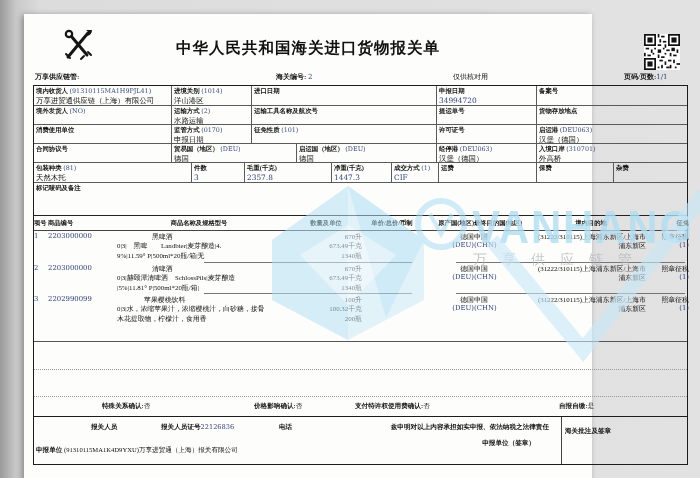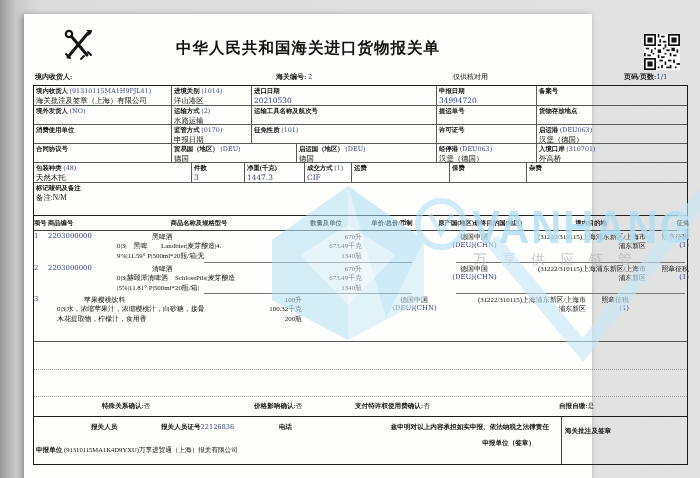--- a/index.html
+++ b/index.html
@@ -127,40 +127,39 @@
         <rect x="19" y="17" width="2" height="1"></rect>
       <rect x="15" y="18" width="1" height="2"></rect>
         <rect x="10" y="18" width="1" height="2"></rect>
         <rect x="8" y="19" width="1" height="1"></rect>
       <rect x="13" y="19" width="2" height="1"></rect>
         <rect x="18" y="19" width="1" height="1"></rect>
     </g>
   </svg>
 
   <div class="info-row">
-    <span style="left:11px" class="b">境内收货人:</span>
+    <span style="left:11px" class="b">万享供应链管:</span>
     <span style="left:252px"><b>海关编号:</b> <i class="num" style="font-style:normal">2</i></span>
     <span style="left:429px">仅供核对用</span>
     <span style="left:600px"><b>页码/页数:</b><i class="num" style="font-style:normal">1/1</i></span>
   </div>
 
   <div class="form">
 
     <div class="frow first r19">
       <div class="cell nb w137">
         <div class="lab"><span>境内收货人</span> <span class="cd num">(91310115MA1H9PJL41)</span></div>
-        <div class="val">海关批注及签章（上海）有限公司</div>
+        <div class="val">万享进贸通供应链（上海）有限公司</div>
       </div>
       <div class="cell w80">
         <div class="lab"><span>进境关别</span> <span class="cd num">(1014)</span></div>
         <div class="val">洋山港区</div>
       </div>
       <div class="cell w185">
         <div class="lab">进口日期</div>
-        <div class="val num">20210530</div>
       </div>
       <div class="cell w100">
         <div class="lab">申报日期</div>
         <div class="val num">34994720</div>
       </div>
       <div class="cell w153">
         <div class="lab">备案号</div>
         <div class="val"></div>
       </div>
     </div>
@@ -228,27 +227,31 @@
         <div class="val">汉堡（德国）</div>
       </div>
       <div class="cell w153">
         <div class="lab"><span>入境口岸</span> <span class="cd num">(310701)</span></div>
         <div class="val">外高桥</div>
       </div>
     </div>
 
     <div class="frow r20">
       <div class="cell nb w157">
-        <div class="lab"><span>包装种类</span> <span class="cd num">(48)</span></div>
+        <div class="lab"><span>包装种类</span> <span class="cd num">(81)</span></div>
         <div class="val">天然木托</div>
       </div>
       <div class="cell w53">
         <div class="lab">件数</div>
         <div class="val num">3</div>
       </div>
+      <div class="cell w87">
+        <div class="lab">毛重(千克)</div>
+        <div class="val num">2357.8</div>
+      </div>
       <div class="cell w60">
         <div class="lab">净重(千克)</div>
         <div class="val num">1447.3</div>
       </div>
       <div class="cell w47">
         <div class="lab"><span>成交方式</span> <span class="cd num">(1)</span></div>
         <div class="val num">CIF</div>
       </div>
       <div class="cell w98">
         <div class="lab">运费</div>
@@ -261,21 +264,20 @@
       <div class="cell w76">
         <div class="lab">杂费</div>
         <div class="val"></div>
       </div>
     </div>
 
 
     <div class="frow r33">
       <div class="cell nb wfull">
         <div class="lab">标记唛码及备注</div>
-        <div class="val">备注:N/M</div>
       </div>
     </div>
 
     <div class="ihdr">
       <div class="cno">项号</div>
       <div class="ccode">商品编号</div>
       <div class="cname">商品名称及规格型号</div>
       <div class="cqty">数量及单位</div>
       <div class="cprice">单价/总价/币制</div>
       <div class="corigin">原产国(地区)</div>
@@ -345,20 +347,21 @@
           <div class="num">(1)</div>
       </div>
     </div>
     <div class="isep">
         <span class="sp1"></span>
         <span class="sp2"></span>
       </div>
 
     <div class="irow">
       <div class="cno num">3</div>
+      <div class="ccode num">2202990099</div>
       <div class="cname">
         <div class="iname" style="padding-left:36px">苹果樱桃饮料</div>
         <div class="ispec">0|3|水，浓缩苹果汁，浓缩樱桃汁，白砂糖，接骨</div>
         <div class="ispec">木花提取物，柠檬汁，食用香</div>
       </div>
       <div class="cqty">
         <div>100升</div>
         <div>100.32千克</div>
         <div>200瓶</div>
       </div>

